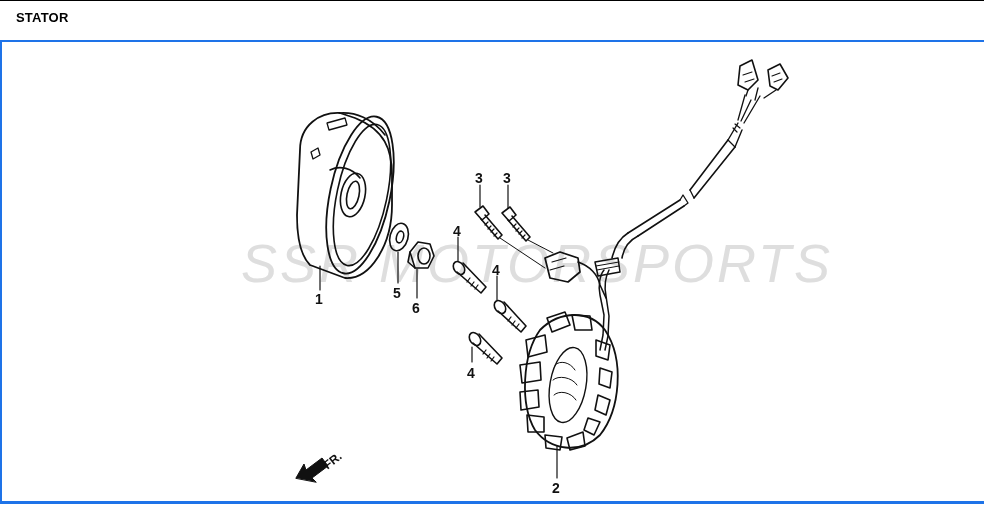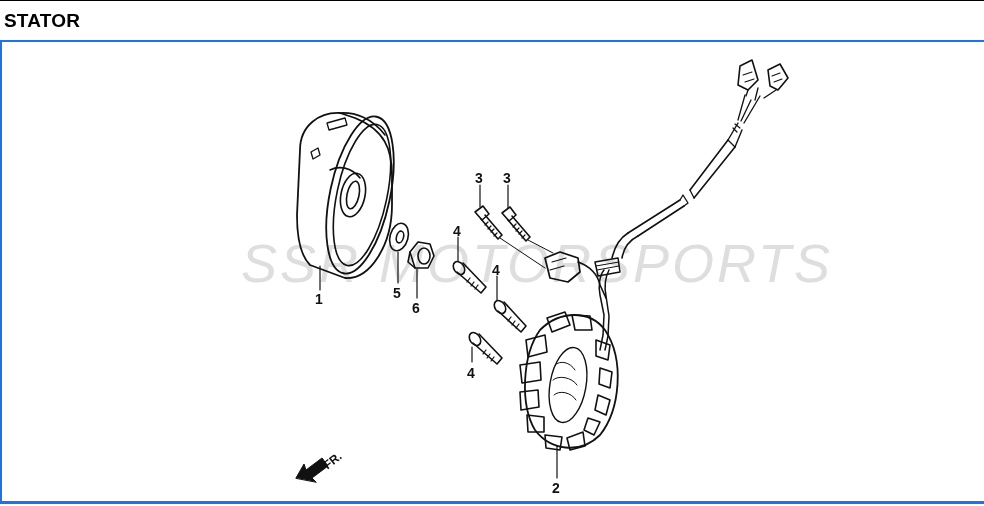--- a/index.html
+++ b/index.html
@@ -1,19 +1,19 @@
 <!DOCTYPE html>
 <html><head>
   <meta charset="utf-8">
   <style>
     html, body { margin: 0; padding: 0; background: #ffffff; }
     body { width: 984px; height: 506px; position: relative; overflow: hidden;
            font-family: "Liberation Sans", sans-serif; }
     .top-rule { position: absolute; left: 0; top: 0; width: 984px; height: 1px; background: #000; }
-    .title { position: absolute; left: 4px; top: 10px; font-size: 19px; font-weight: bold; color: #000;
+    .title { position: absolute; left: 16px; top: 10px; font-size: 13px; font-weight: bold; color: #000;
              letter-spacing: 0.2px; }
     .panel { position: absolute; left: 0; top: 40px; width: 984px; height: 464px;
              border-top: 2px solid #1e73e8; border-left: 2px solid #1e73e8; border-bottom: 3px solid #1e73e8;
              box-sizing: border-box; }
     svg.diagram { position: absolute; left: 0; top: 0; width: 984px; height: 506px; }
     .watermark { position: absolute; left: 241px; top: 232px; font-size: 54px; font-style: italic;
                  color: rgba(160,160,160,0.35); letter-spacing: 3px; white-space: nowrap; }
     .callout { font-family: "Liberation Sans", sans-serif; font-weight: bold; font-size: 14px; fill: #111; }
     .fr { font-family: "Liberation Sans", sans-serif; font-weight: bold; font-size: 12px; fill: #111; }
   </style>

